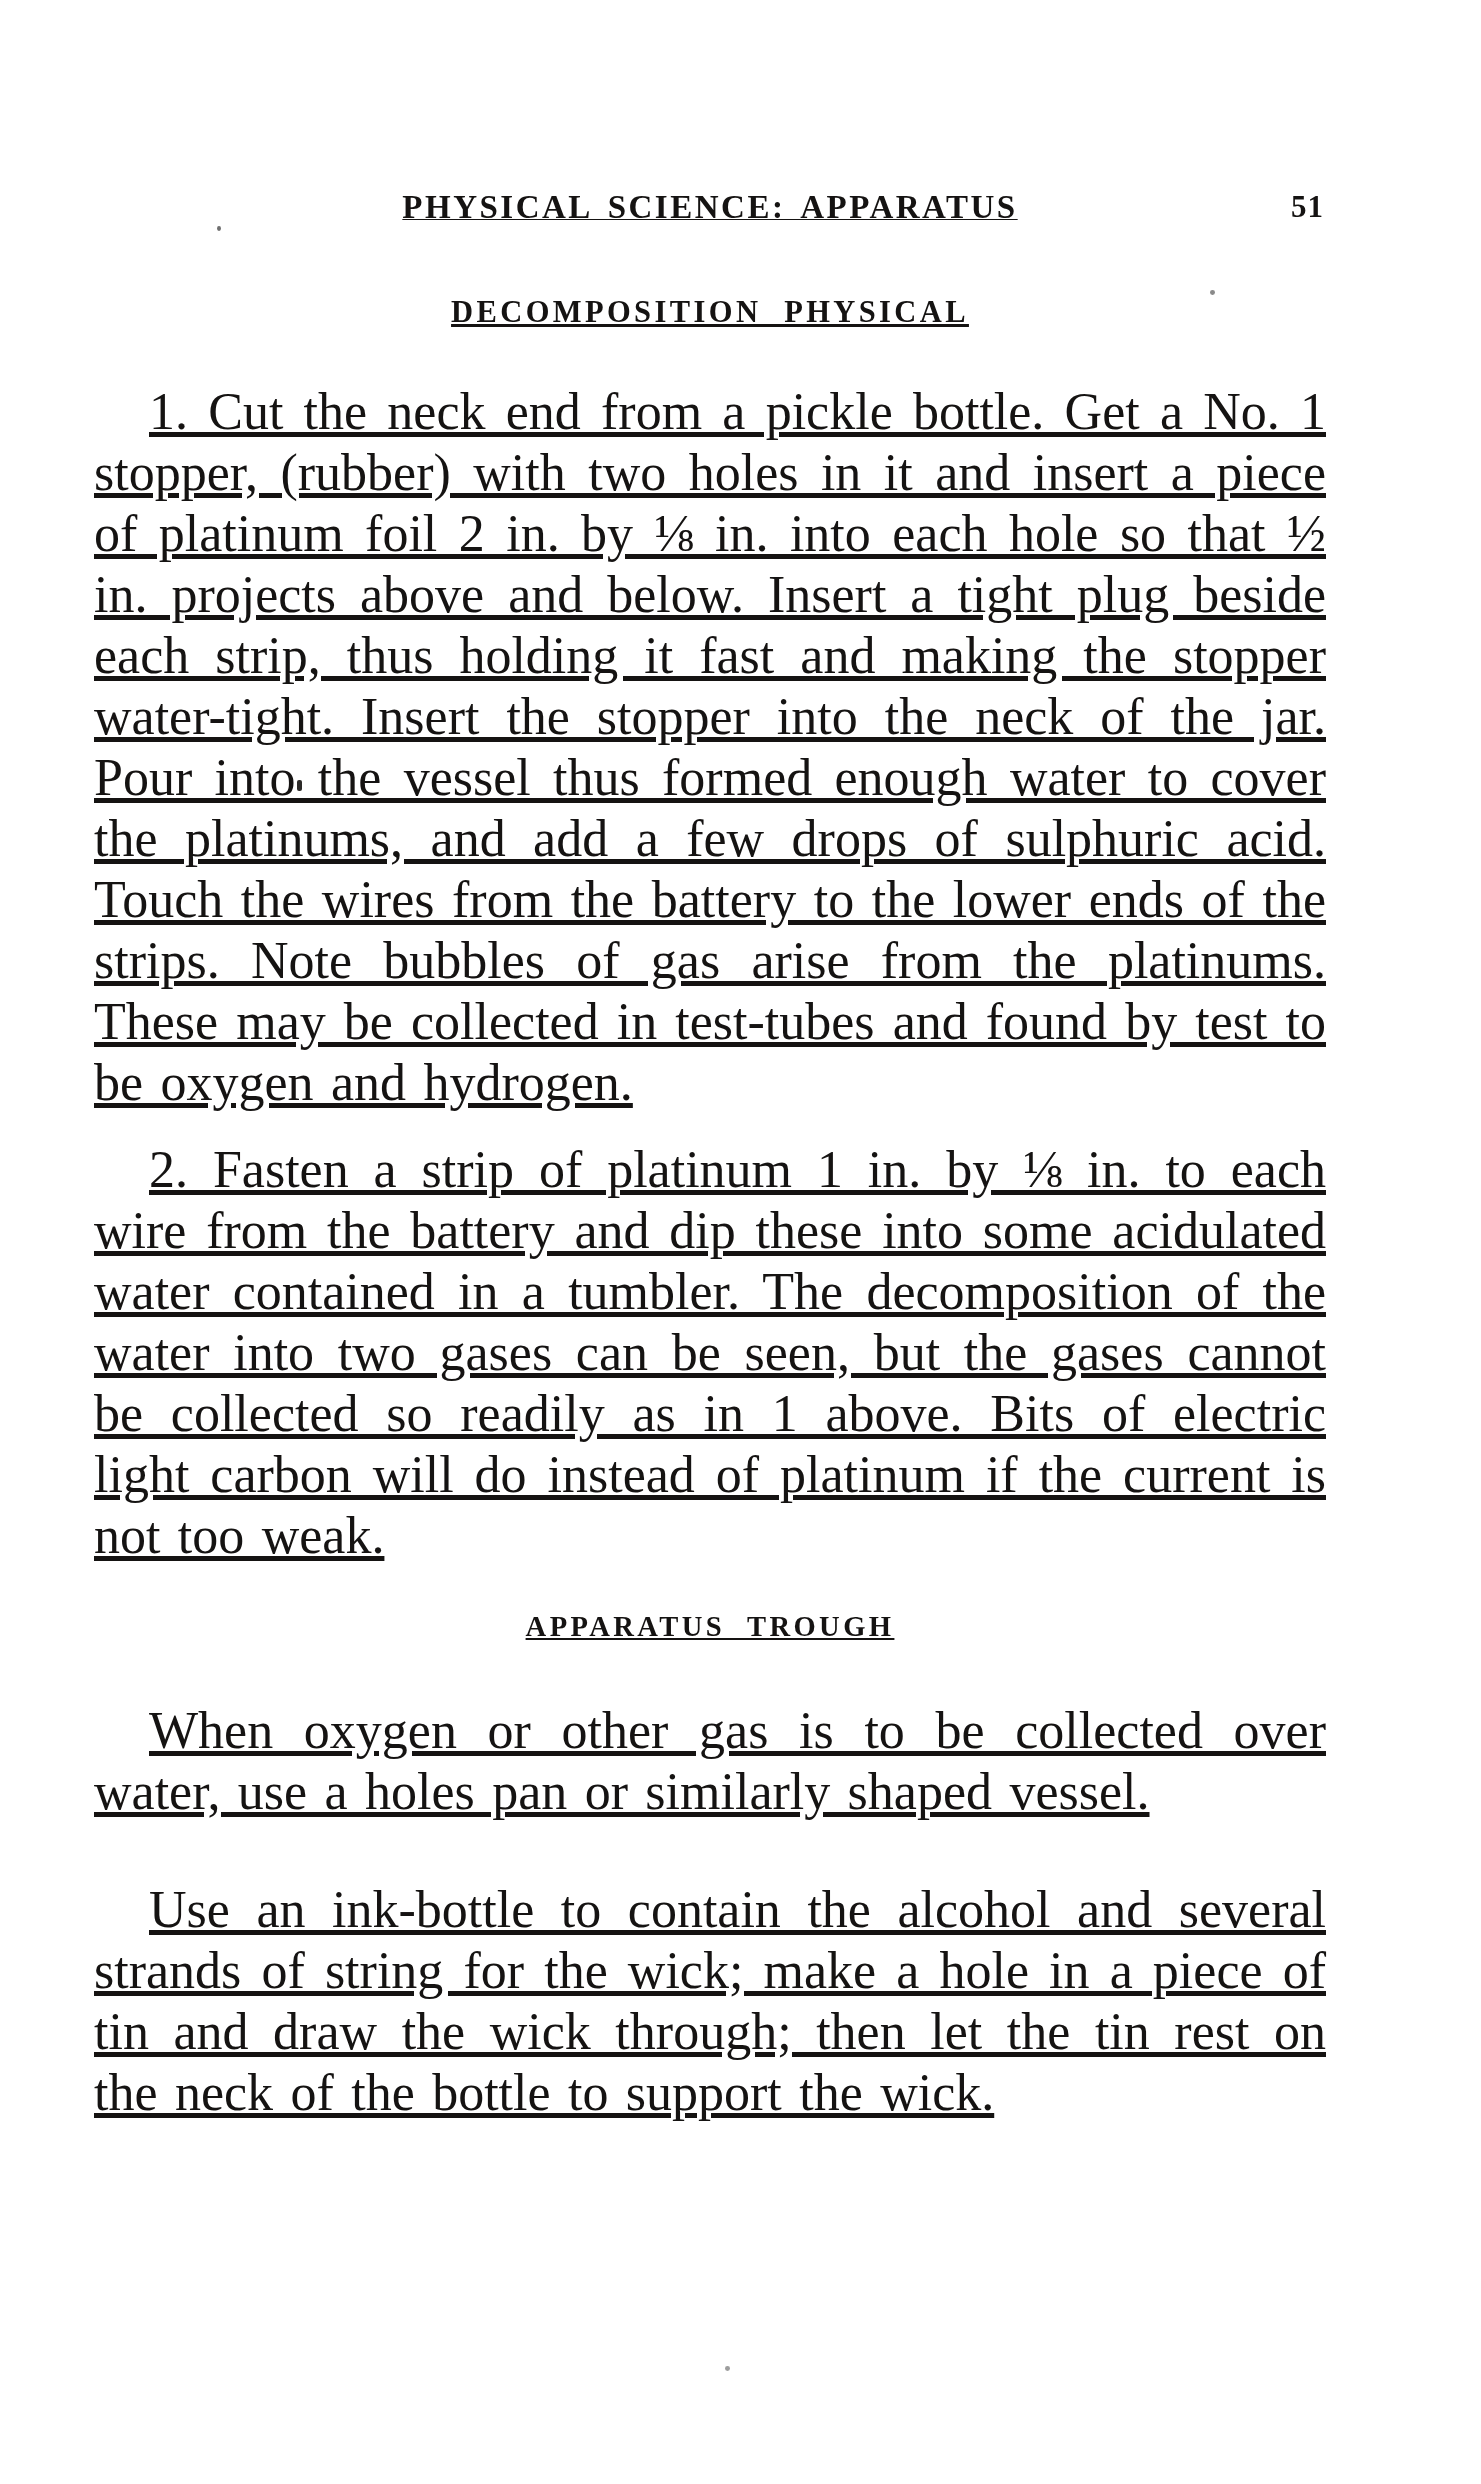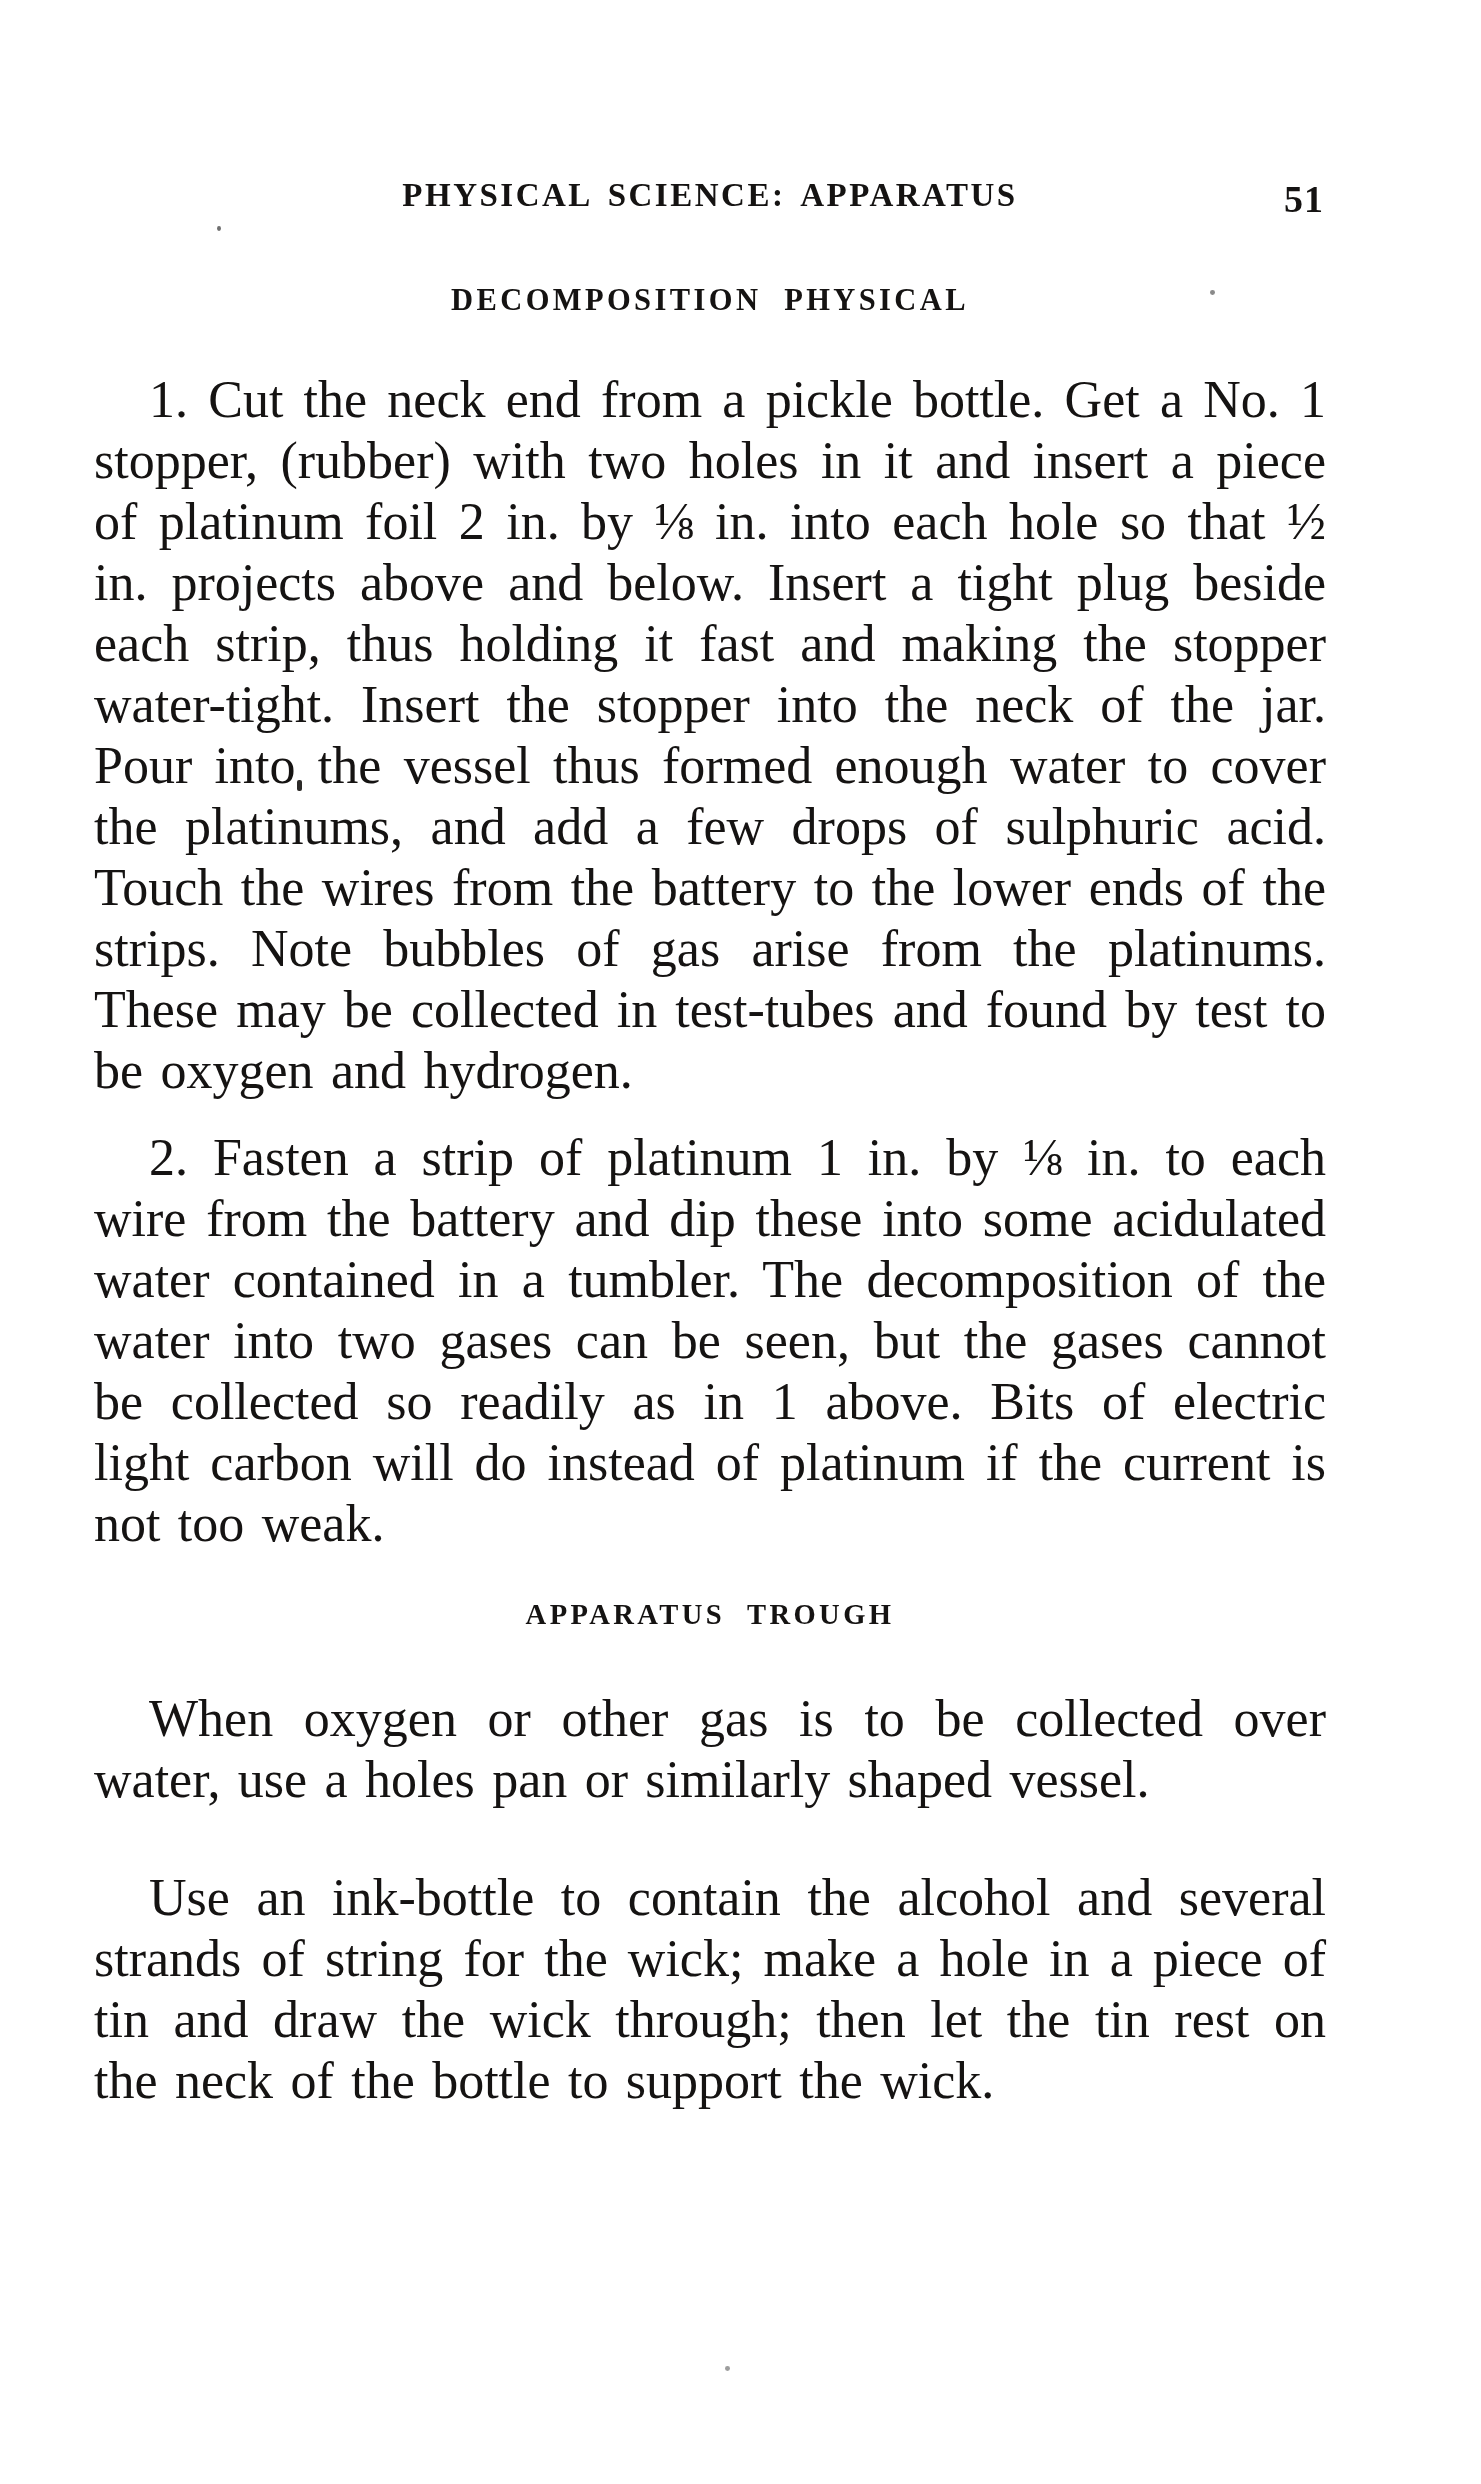--- a/index.html
+++ b/index.html
@@ -11,41 +11,42 @@
     width: 1482px;
     height: 2484px;
     position: relative;
     overflow: hidden;
     font-family: "Liberation Serif", "DejaVu Serif", serif;
     color: #151312;
   }
   .page {
     position: absolute;
     left: 94px;
-    top: 0;
+    top: 12px;
     width: 1232px;
+    text-decoration: underline;
   }
   .running-head {
     position: relative;
     margin-top: 177px;
     height: 43px;
     text-align: center;
   }
   .running-head .title {
     font-size: 33px;
     font-weight: bold;
     letter-spacing: 2.5px;
     word-spacing: 5.9px;
     white-space: nowrap;
   }
   .running-head .page-number {
     position: absolute;
     right: 2px;
     top: 0;
-    font-size: 38px;
+    font-size: 31px;
     font-weight: bold;
     letter-spacing: 1px;
     text-align: right;
   }
   .section-heading {
     text-align: center;
     font-size: 30.5px;
     font-weight: bold;
     letter-spacing: 3.4px;
     word-spacing: 11.8px;

